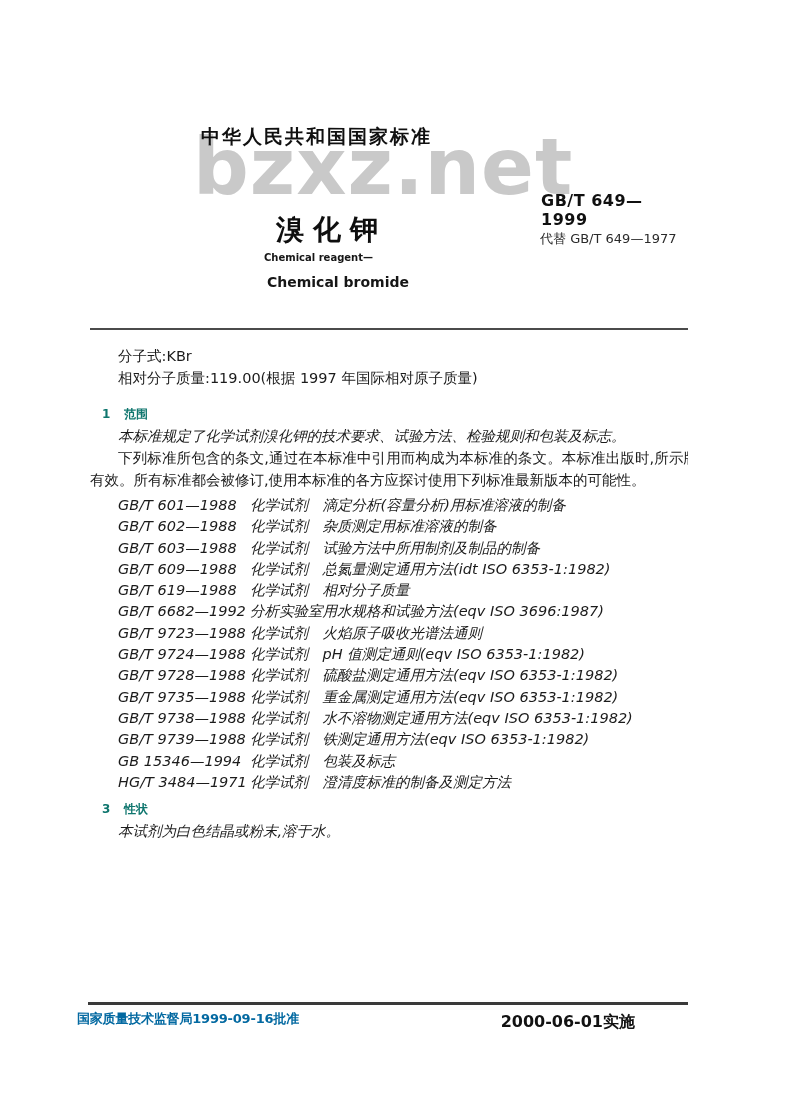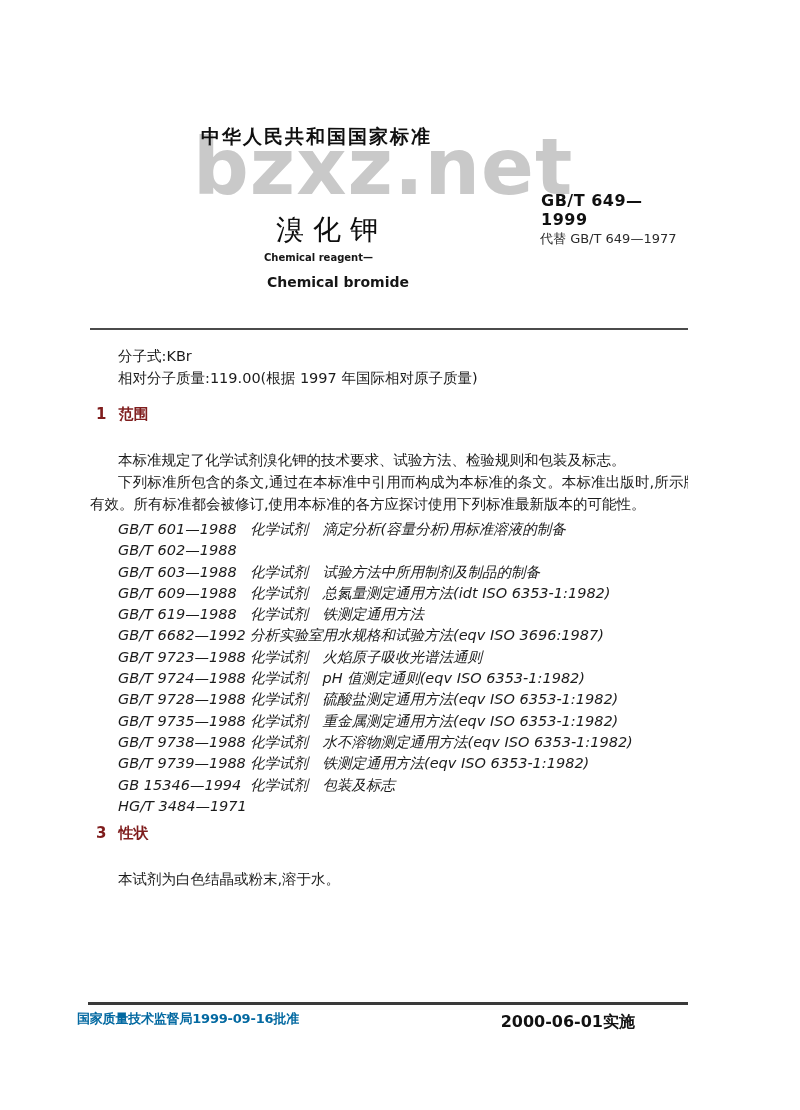--- a/index.html
+++ b/index.html
@@ -37,21 +37,21 @@
     left: 252px; top: 176px;
     font-size: 29px;
     font-weight: bold;
     letter-spacing: 11px;
     color: #0e0e0e;
     z-index: 2;
   }
   .title-cn-2 {
     left: 276px; top: 211px;
     font-size: 28px;
-    font-weight: normal;
+    font-weight: bold;
     letter-spacing: 9px;
     color: #0e0e0e;
     z-index: 2;
   }
   .std-code {
     left: 541px; top: 191px;
     font-size: 16px;
     font-weight: bold;
     letter-spacing: 0.5px;
     color: #101010;
@@ -88,29 +88,29 @@
   .content {
     left: 90px; top: 345px;
     width: 652px;
     font-size: 14.5px;
     line-height: 22px;
     color: #1b1b1b;
     z-index: 2;
   }
   .line-indent { padding-left: 28px; }
   .sec-heading {
-    margin-left: 6px;
-    font-weight: bold;
-    font-size: 15px;
-    color: #7f1d1d;
+    margin-left: 12px;
+    font-weight: bold;
+    font-size: 12px;
+    color: #0f766e;
   }
   .sec-heading .sec-num { display: inline-block; min-width: 10px; }
   .sec-heading .sec-title { margin-left: 12px; }
   .h1-gap { margin-top: 14px; }
-  .p-gap  { margin-top: 24px; }
+  .p-gap  { margin-top: 0; font-style: italic; }
   .h2-gap { margin-top: 13px; }
   .ref-intro {
     text-indent: 28px;
     text-align: justify;
   }
   .ref-list {
     margin: 4px 0 0 28px;
     padding: 0;
     list-style: none;
   }
@@ -176,32 +176,33 @@
 
     <div class="ref-intro">下列标准所包含的条文,通过在本标准中引用而构成为本标准的条文。本标准出版时,所示版本均为有效。所有标准都会被修订,使用本标准的各方应探讨使用下列标准最新版本的可能性。</div>
 
     <ul class="ref-list">
       <li class="ref-row">
         <span class="ref-code">GB/T 601—1988</span>
           <span class="ref-title">化学试剂　滴定分析(容量分析)用标准溶液的制备</span>
       </li>
       <li class="ref-row">
         <span class="ref-code">GB/T 602—1988</span>
+          <span class="ref-title">化学试剂　杂质测定用标准溶液的制备</span>
       </li>
       <li class="ref-row">
         <span class="ref-code">GB/T 603—1988</span>
           <span class="ref-title">化学试剂　试验方法中所用制剂及制品的制备</span>
       </li>
       <li class="ref-row">
         <span class="ref-code">GB/T 609—1988</span>
           <span class="ref-title">化学试剂　总氮量测定通用方法(idt ISO 6353-1:1982)</span>
       </li>
       <li class="ref-row">
         <span class="ref-code">GB/T 619—1988</span>
-          <span class="ref-title">化学试剂　铁测定通用方法</span>
+          <span class="ref-title">化学试剂　相对分子质量</span>
       </li>
       <li class="ref-row">
         <span class="ref-code">GB/T 6682—1992</span>
           <span class="ref-title">分析实验室用水规格和试验方法(eqv ISO 3696:1987)</span>
       </li>
       <li class="ref-row">
         <span class="ref-code">GB/T 9723—1988</span>
           <span class="ref-title">化学试剂　火焰原子吸收光谱法通则</span>
       </li>
       <li class="ref-row">
@@ -223,20 +224,21 @@
       <li class="ref-row">
         <span class="ref-code">GB/T 9739—1988</span>
           <span class="ref-title">化学试剂　铁测定通用方法(eqv ISO 6353-1:1982)</span>
       </li>
       <li class="ref-row">
         <span class="ref-code">GB 15346—1994</span>
           <span class="ref-title">化学试剂　包装及标志</span>
       </li>
       <li class="ref-row">
         <span class="ref-code">HG/T 3484—1971</span>
+          <span class="ref-title">化学试剂　澄清度标准的制备及测定方法</span>
       </li>
     </ul>
 
     <div class="sec-heading h3-gap">
       <span class="sec-num">3</span><span class="sec-title">性状</span>
     </div>
     <div class="line-indent p-gap">本试剂为白色结晶或粉末,溶于水。</div>
 
   </div>
 

